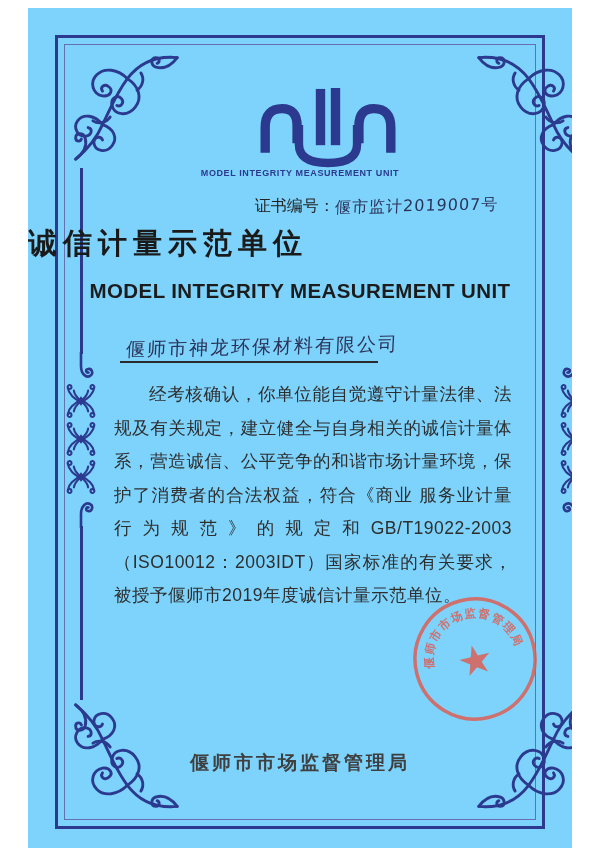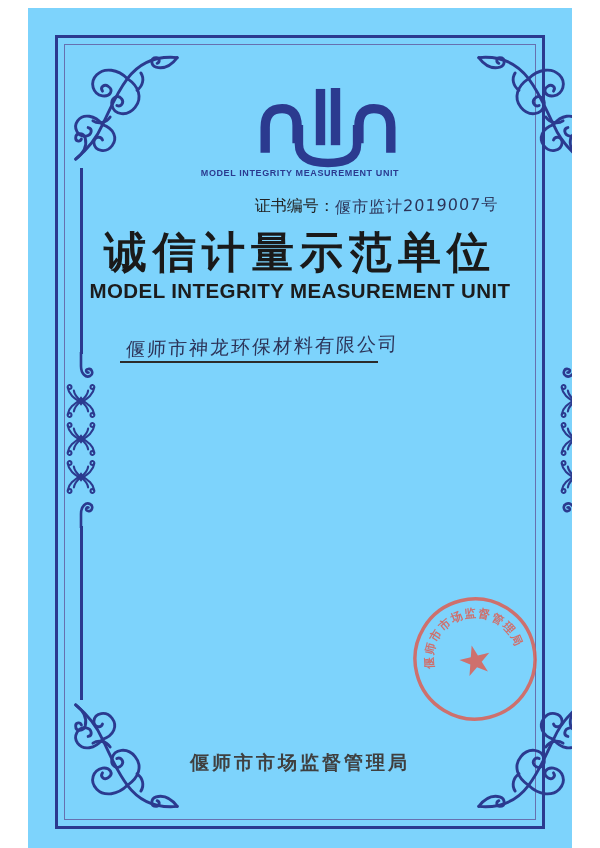--- a/index.html
+++ b/index.html
@@ -41,23 +41,23 @@
   
   .cert-row{position:absolute;right:74px;top:188px;text-align:right;white-space:nowrap;}
   .cert-label{font-family:"Liberation Serif","DejaVu Serif",serif;font-size:16px;color:#222;}
   .hand{
     font-family:"DejaVu Sans",cursive,sans-serif;
     color:#2c3358;display:inline-block;transform:rotate(-1.2deg) skewX(-4deg);
   }
   .cert-value{font-size:16px;letter-spacing:1px;}
   
   .title-cn{
-    position:absolute;left:0;right:0;top:216px;text-align:center;
+    position:absolute;left:0;right:0;top:216px;
     font-family:"Liberation Serif","DejaVu Serif",serif;
-    font-size:43px;font-weight:bold;color:#1a1a1a;letter-spacing:6px;
+    font-size:29px;font-weight:bold;color:#1a1a1a;letter-spacing:6px;
   }
   .title-en{
     position:absolute;left:0;right:0;top:271px;text-align:center;
     font-size:20.5px;font-weight:800;color:#1c1c1c;letter-spacing:.4px;
   }
   
   .awardee{position:absolute;left:98px;top:326px;font-size:19px;letter-spacing:2px;}
   .awardee-underline{position:absolute;left:92px;top:353px;width:258px;height:2px;background:#2b2b2b;}
   
   .body-text{
@@ -180,20 +180,21 @@
   <div class="cert-row">
     <span class="cert-label">证书编号：</span><span class="hand cert-value">偃市监计2019007号</span>
   </div>
 
   <div class="title-cn">诚信计量示范单位</div>
   <div class="title-en">MODEL INTEGRITY MEASUREMENT UNIT</div>
 
   <div class="awardee hand">偃师市神龙环保材料有限公司</div>
   <div class="awardee-underline"></div>
 
+  <div class="body-text">经考核确认，你单位能自觉遵守计量法律、法规及有关规定，建立健全与自身相关的诚信计量体系，营造诚信、公平竞争的和谐市场计量环境，保护了消费者的合法权益，符合《商业 服务业计量行为规范》的规定和GB/T19022-2003（ISO10012：2003IDT）国家标准的有关要求，被授予偃师市2019年度诚信计量示范单位。</div>
 
 
   <div class="seal">
     <svg viewBox="0 0 130 130">
       <circle cx="65" cy="65" r="60" fill="none" stroke="#dd5f55" stroke-width="3.5"></circle>
       <path id="sealArc" d="M 23,65 A 42,42 0 0 1 107,65" fill="none"></path>
       <text font-size="11.5" fill="#dd5f55" letter-spacing="1.5" font-weight="bold">
         <textPath href="#sealArc" startOffset="50%" text-anchor="middle">偃师市市场监督管理局</textPath>
       </text>
       <text x="65" y="80" text-anchor="middle" font-size="40" fill="#dd5f55">★</text>

